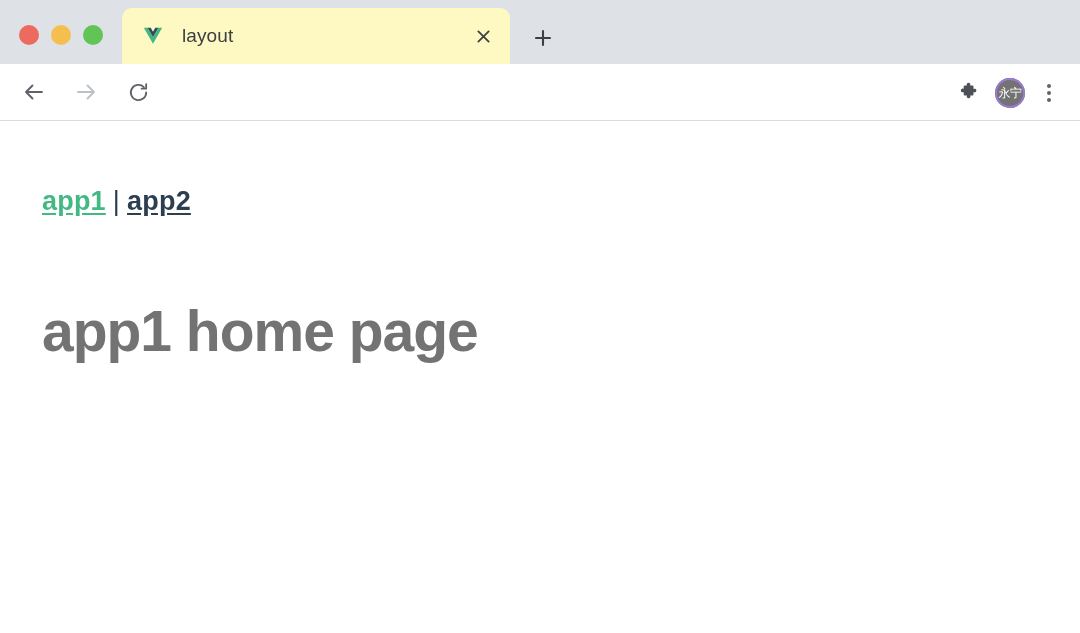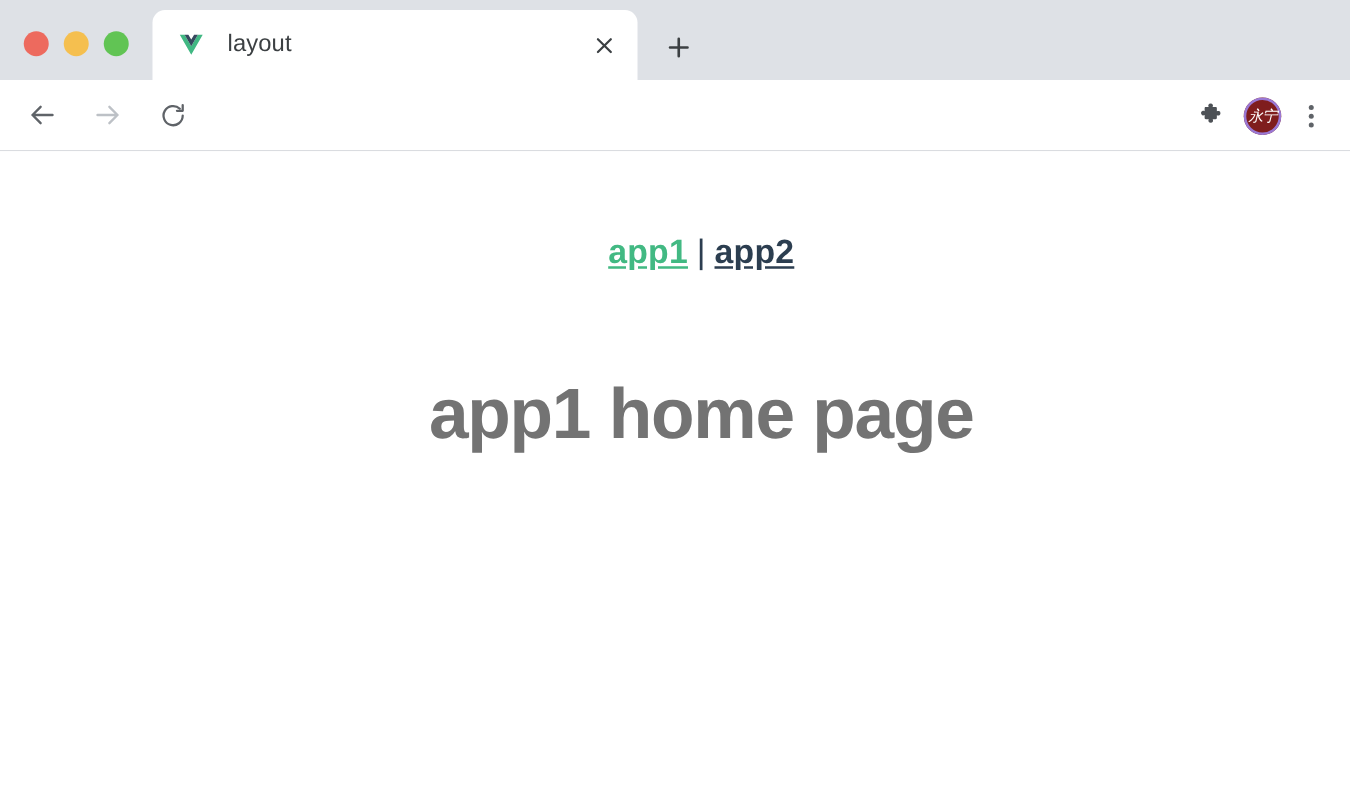--- a/index.html
+++ b/index.html
@@ -44,21 +44,21 @@
   .tl-red    { background: #ed6a5e; }
   .tl-yellow { background: #f5bf4f; }
   .tl-green  { background: #61c454; }
 
   .tab {
     position: absolute;
     left: 122px;
     top: 8px;
     width: 388px;
     height: 56px;
-    background: #ffffff;
+    background: #fef9c3;
     border-radius: 10px 10px 0 0;
     display: flex;
     align-items: center;
     padding: 0 14px 0 20px;
   }
 
   .tab-favicon {
     width: 22px;
     height: 22px;
     flex: 0 0 22px;
@@ -183,31 +183,30 @@
     display: flex;
     align-items: center;
     justify-content: center;
     color: #4d5156;
   }
 
   .avatar {
     width: 30px;
     height: 30px;
     border-radius: 50%;
-    background: #7f1d1d;
+    background: #737373;
     color: #ffffff;
     display: flex;
     align-items: center;
     justify-content: center;
     font-size: 12px;
     line-height: 1;
     box-shadow: 0 0 0 2px #9a78d4 inset;
     margin: 0 5px;
     letter-spacing: -.5px;
-    font-style: italic;
   }
 
   .menu-btn {
     width: 30px;
     height: 36px;
     display: flex;
     flex-direction: column;
     align-items: center;
     justify-content: center;
     gap: 3px;
@@ -217,21 +216,21 @@
     height: 4px;
     border-radius: 50%;
     background: #5f6368;
   }
 
   
   .page {
     position: relative;
     height: 511px;
     background: #ffffff;
-    text-align: center;
+    text-align: left;
     padding-left: 42px;
   }
 
   .app-nav {
     padding-top: 65px;
     font-size: 27px;
     font-weight: bold;
     letter-spacing: .2px;
   }
 

